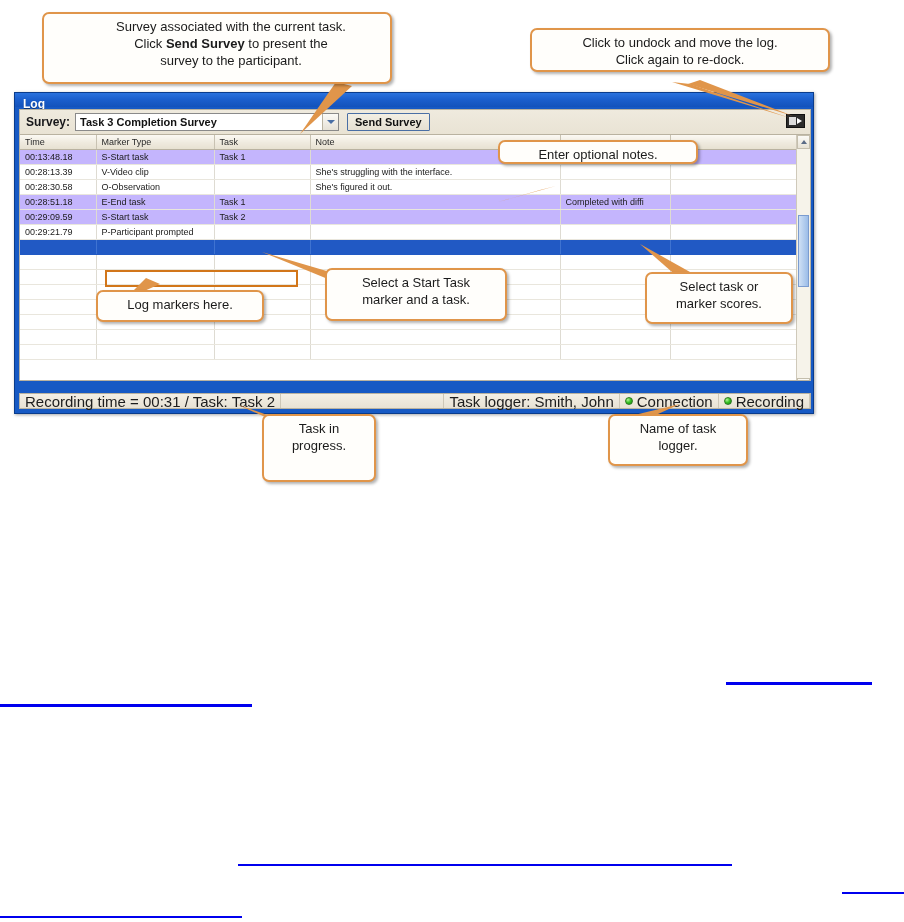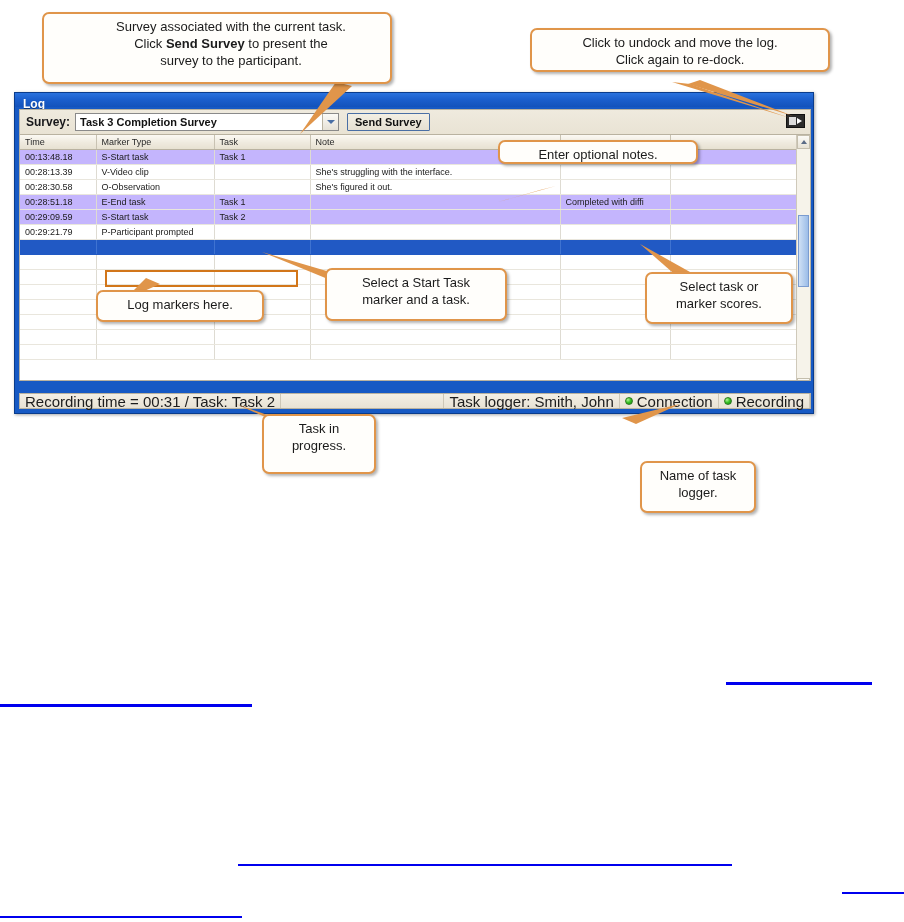--- a/index.html
+++ b/index.html
@@ -393,26 +393,26 @@
 <div class="callout" style="left:325px;top:268px;width:182px;height:53px;">
   <div>Select a Start Task</div>
   <div>marker and a task.</div>
 </div>
 
 <div class="callout" style="left:645px;top:272px;width:148px;height:52px;">
   <div>Select task or</div>
   <div>marker scores.</div>
 </div>
 
-<div class="callout" style="left:262px;top:414px;width:114px;height:60px;">
+<div class="callout" style="left:262px;top:414px;width:114px;height:68px;">
   <div>Task in</div>
   <div>progress.</div>
 </div>
 
-<div class="callout" style="left:640px;top:414px;width:116px;height:52px;margin-top:47px;">
+<div class="callout" style="left:608px;top:414px;width:140px;height:52px;">
   <div>Name of task</div>
   <div>logger.</div>
 </div>
 
 <div class="linkrule" style="left:726px;top:682px;width:146px;"></div>
 <div class="linkrule" style="left:0px;top:704px;width:252px;"></div>
 <div class="linkrule" style="left:238px;top:864px;width:494px;height:2px;"></div>
 <div class="linkrule" style="left:842px;top:892px;width:62px;height:2px;"></div>
 <div class="linkrule" style="left:0px;top:916px;width:242px;height:2px;"></div>
 

